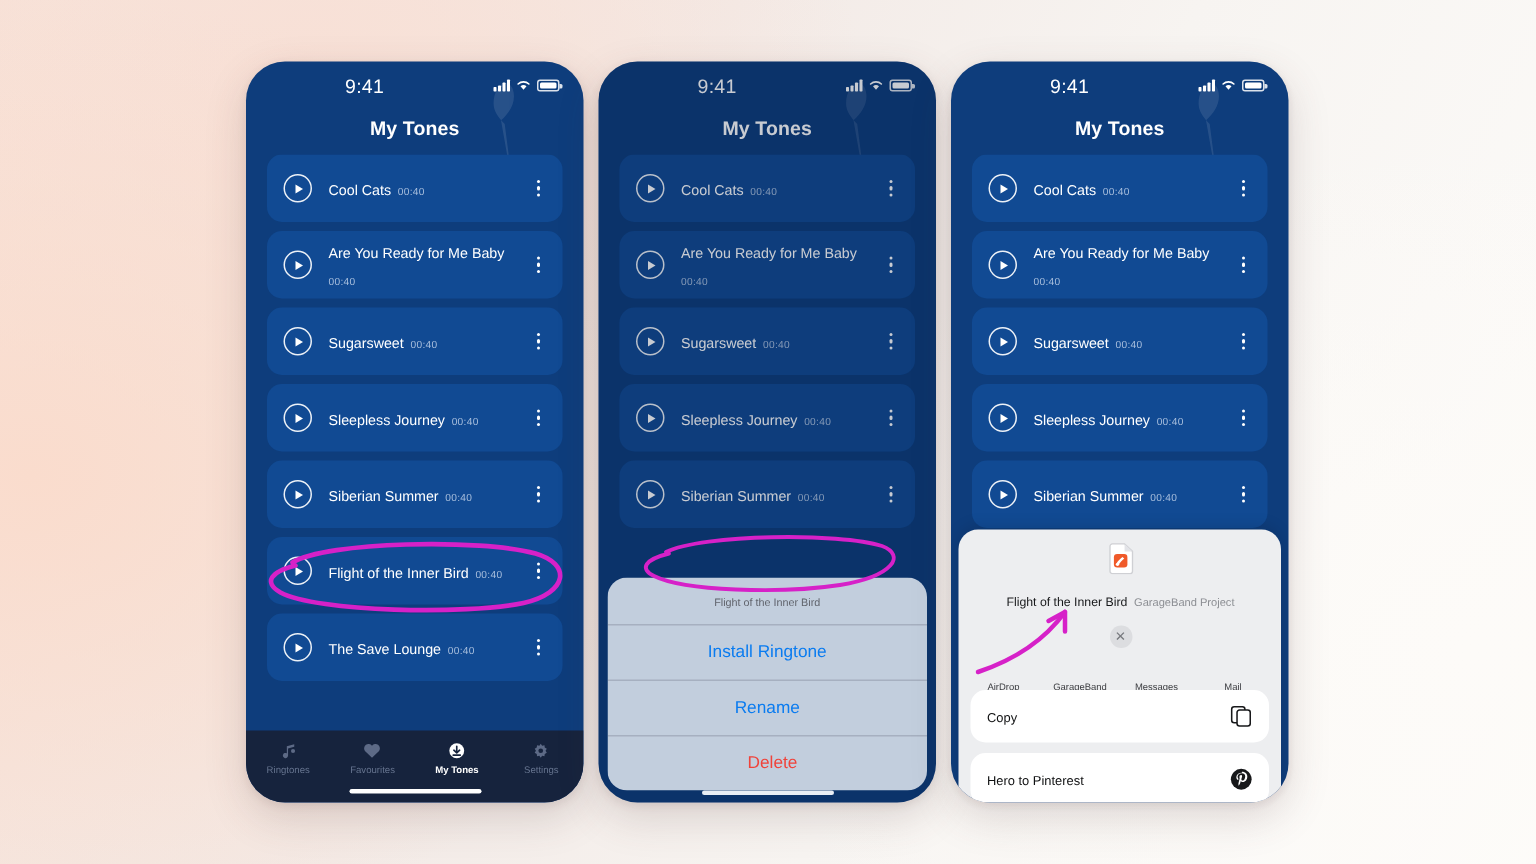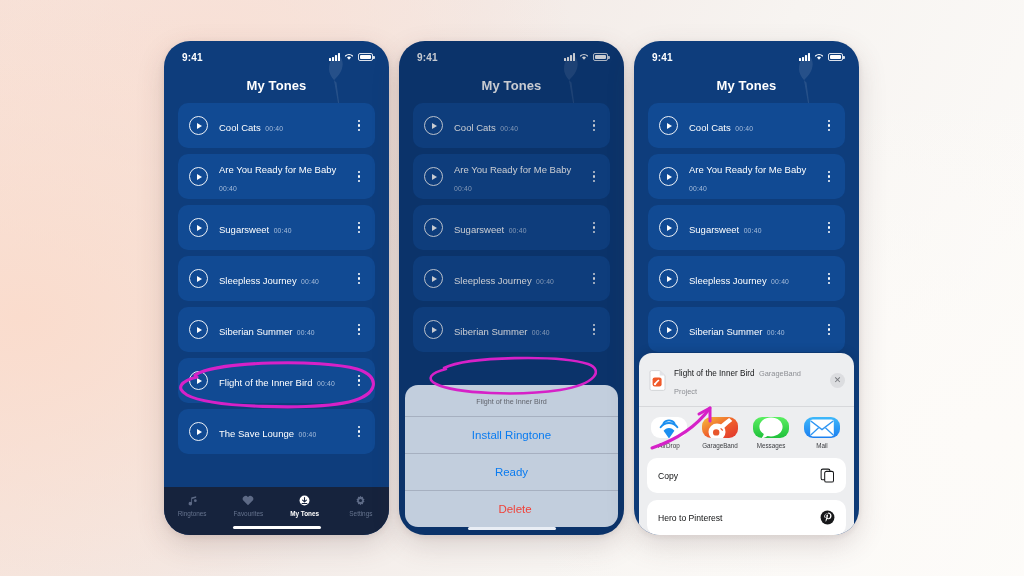--- a/index.html
+++ b/index.html
@@ -32,21 +32,21 @@
 
   .screen { position: absolute; inset: 0; overflow: hidden; display: flex; flex-direction: column; }
 
   
   .statusbar {
     height: 26px; flex: 0 0 26px;
     display: flex; align-items: center; justify-content: space-between;
     padding: 6px 16px 0 18px;
     color: #ffffff;
   }
-  .clock { font-size: 10px; font-weight: bold; letter-spacing: .2px; }
+  .clock { font-size: 13px; font-weight: normal; letter-spacing: .2px; margin-left: 48px; }
   .sysicons { display: flex; align-items: center; gap: 4px; }
   .bars { display: flex; align-items: flex-end; gap: 1px; height: 8px; }
   .bars i { display: block; width: 2px; background: #fff; border-radius: .5px; }
   .bars i:nth-child(1) { height: 3px; }
   .bars i:nth-child(2) { height: 4.5px; }
   .bars i:nth-child(3) { height: 6px; }
   .bars i:nth-child(4) { height: 8px; }
   .wifi { width: 10px; height: 8px; position: relative; }
   .wifi svg { display: block; }
   .batt { width: 15px; height: 8px; border: 1px solid rgba(255,255,255,.85); border-radius: 2px; position: relative; }
@@ -128,21 +128,21 @@
 
   
   .share {
     position: absolute; left: 5px; right: 5px; bottom: 0; top: 312px;
     background: #edeef0;
     border-radius: 13px 13px 0 0;
     overflow: hidden;
     display: flex; flex-direction: column;
     box-shadow: 0 -2px 10px rgba(0,0,0,.12);
   }
-  .share-head { display: flex; align-items: center; padding: 9px 9px 8px 10px; gap: 8px; }
+  .share-head { display: flex; align-items: center; padding: 9px 9px 8px 10px; gap: 8px; flex-direction: column; }
   .docicon { width: 17px; height: 21px; flex: 0 0 17px; position: relative; }
   .docicon svg { display: block; }
   .share-head-txt { flex: 1 1 auto; min-width: 0; }
   .share-name { font-size: 8.2px; color: #17181a; line-height: 11px; white-space: nowrap; overflow: hidden; }
   .share-sub { font-size: 7.4px; color: #8c8e93; line-height: 10px; margin-top: 1px; }
   .closebtn {
     width: 15px; height: 15px; border-radius: 50%; background: #dcdde0;
     display: flex; align-items: center; justify-content: center; flex: 0 0 15px;
     color: #76787d; font-size: 9px; line-height: 1;
   }
@@ -426,21 +426,21 @@
             </span>
         </div>
       </div>
 
       <div class="dim"></div>
 
       <div class="sheet">
         <div class="sheet-group">
           <div class="sheet-title">Flight of the Inner Bird</div>
           <div class="sheet-item">Install Ringtone</div>
-          <div class="sheet-item">Ready</div>
+          <div class="sheet-item">Rename</div>
           <div class="sheet-item destructive">Delete</div>
         </div>
       </div>
 
       <div class="homebar-dark"></div>
     </div>
   </div>
 
   <div class="phone" id="phone3">
     <div class="screen">

